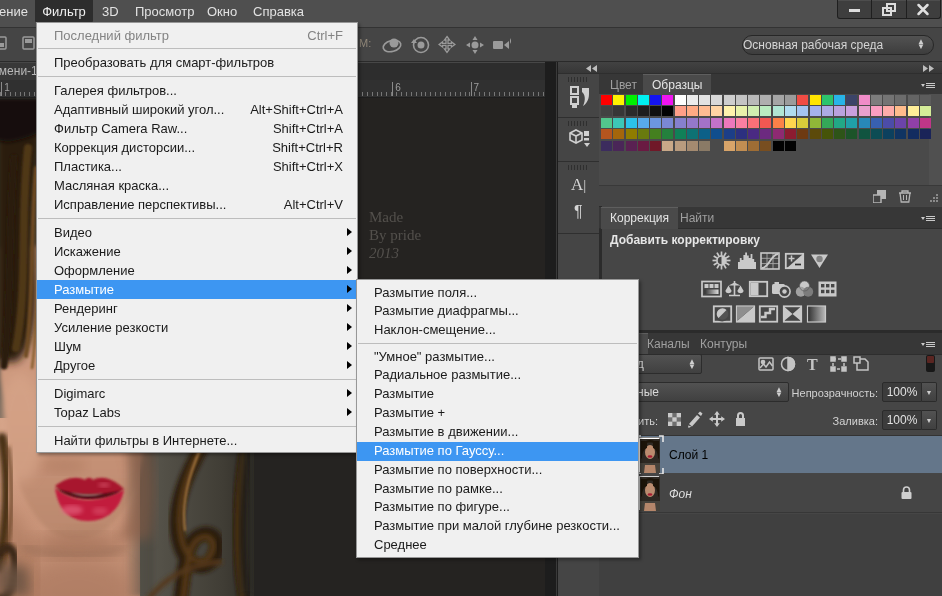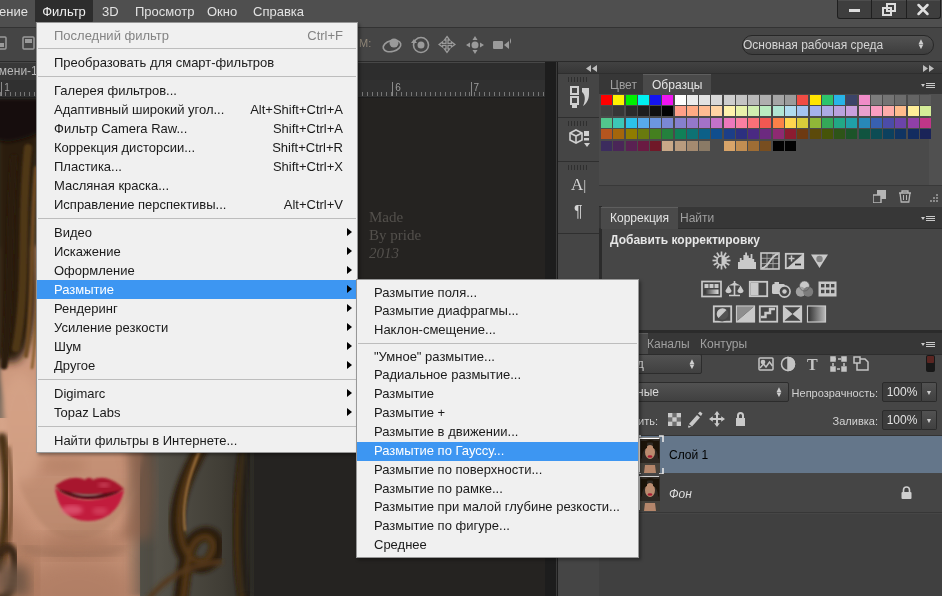--- a/index.html
+++ b/index.html
@@ -518,16 +518,16 @@
       <div class="mi ">Наклон-смещение...</div>
       <div class="msep" style="margin:3.3px 1px"></div>
       <div class="mi ">"Умное" размытие...</div>
       <div class="mi ">Радиальное размытие...</div>
       <div class="mi ">Размытие</div>
       <div class="mi ">Размытие +</div>
       <div class="mi ">Размытие в движении...</div>
       <div class="mi hl">Размытие по Гауссу...</div>
       <div class="mi ">Размытие по поверхности...</div>
       <div class="mi ">Размытие по рамке...</div>
+      <div class="mi ">Размытие по фигуре...</div>
       <div class="mi ">Размытие при малой глубине резкости...</div>
-      <div class="mi ">Размытие по фигуре...</div>
       <div class="mi ">Среднее</div>
     </div>
   </div>
 </body></html>

